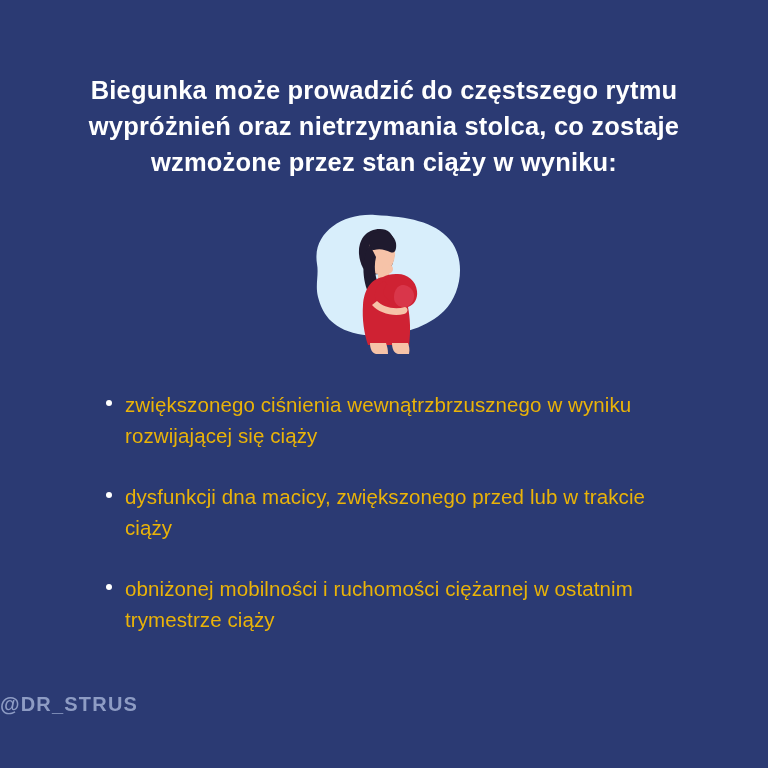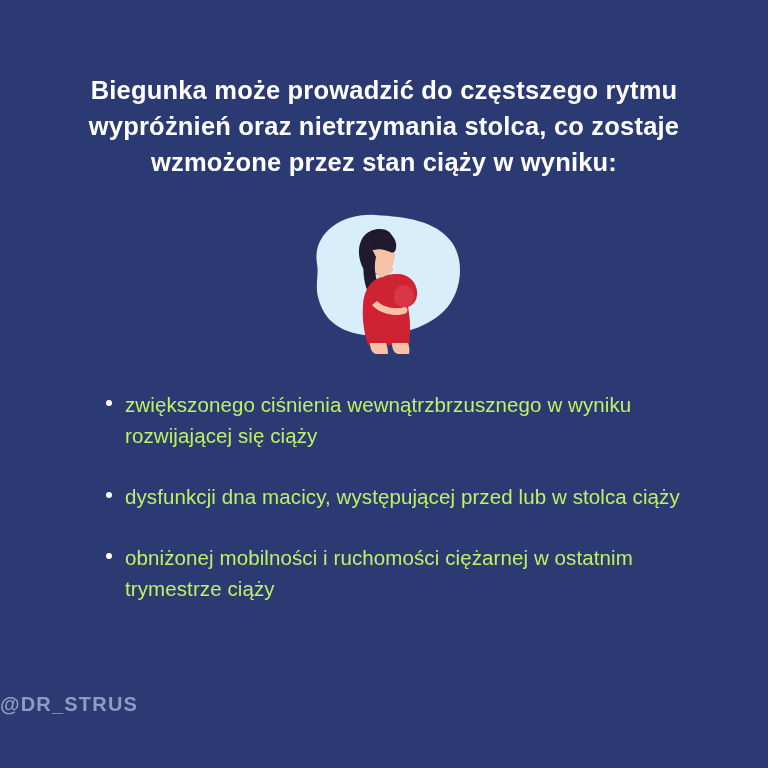--- a/index.html
+++ b/index.html
@@ -55,21 +55,21 @@
   .dot {
     width: 6px;
     height: 6px;
     border-radius: 50%;
     background: #ffffff;
     margin-top: 11px;
     margin-right: 13px;
     flex: 0 0 auto;
   }
   .bullet-text {
-    color: #bef264;
+    color: #eab308;
     font-size: 20.5px;
     line-height: 1.52;
     font-weight: 500;
     letter-spacing: 0.1px;
   }
   .handle {
     position: absolute;
     left: 0;
     right: 0;
     bottom: 52px;
@@ -118,21 +118,21 @@
     </svg>
   </div>
 
   <div class="bullets">
     <div class="bullet">
       <span class="dot"></span>
       <span class="bullet-text">zwiększonego ciśnienia wewnątrzbrzusznego w wyniku rozwijającej się ciąży</span>
     </div>
     <div class="bullet">
       <span class="dot"></span>
-      <span class="bullet-text">dysfunkcji dna macicy, występującej przed lub w stolca ciąży</span>
+      <span class="bullet-text">dysfunkcji dna macicy, zwiększonego przed lub w trakcie ciąży</span>
     </div>
     <div class="bullet">
       <span class="dot"></span>
       <span class="bullet-text">obniżonej mobilności i ruchomości ciężarnej w ostatnim trymestrze ciąży</span>
     </div>
   </div>
 
   <div class="handle">@DR_STRUS</div>
 
 </div>

